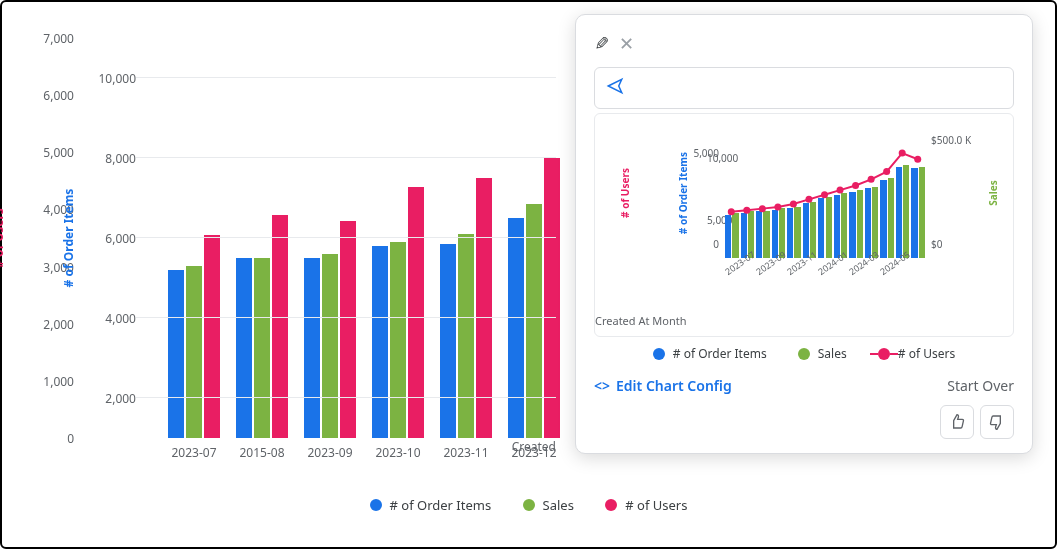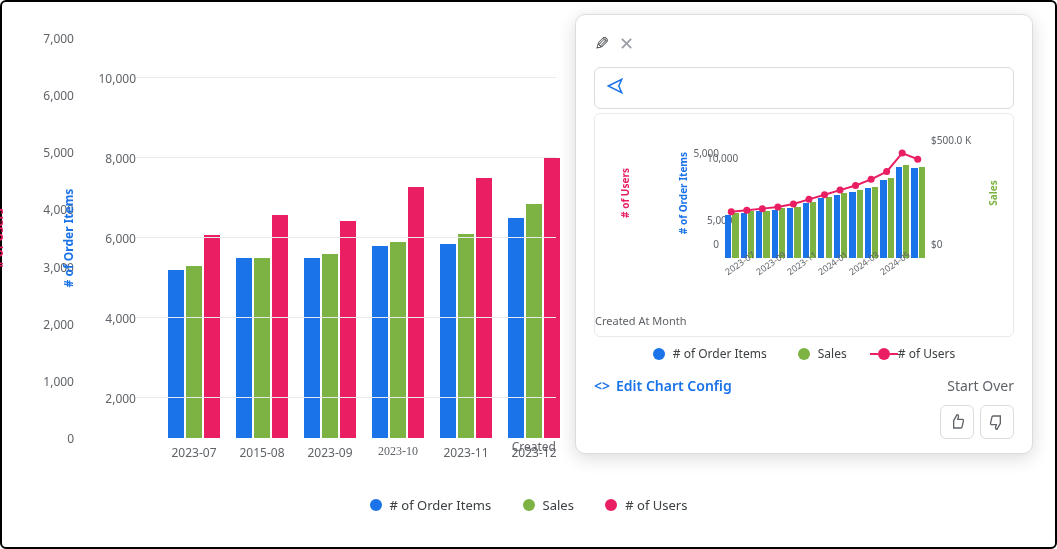--- a/index.html
+++ b/index.html
@@ -105,21 +105,21 @@
         <div class="bar b3" style="left: 396px; height: 280px;"></div>
       </div>
   <div class="grid" style="bottom: 40px;"></div>
       <div class="grid" style="bottom: 120px;"></div>
       <div class="grid" style="bottom: 200px;"></div>
       <div class="grid" style="bottom: 280px;"></div>
       <div class="grid" style="bottom: 360px;"></div>
       <div class="x-tick" style="left: 118px;">2023-07</div>
       <div class="x-tick" style="left: 186px;">2015-08</div>
       <div class="x-tick" style="left: 254px;">2023-09</div>
-      <div class="x-tick" style="left: 322px; font-family: Liberation Serif, serif;">2023-10</div>
+      <div class="x-tick" style="left: 322px;">2023-10</div>
       <div class="x-tick" style="left: 390px;">2023-11</div>
       <div class="x-tick" style="left: 458px;">2023-12</div>
     </div>
   <div class="main-x-title">Created</div>
   <div class="legend">
     <span class="lg-item">
         <span class="dot d1"></span>
         <span># of Order Items</span>
       </span>
     <span class="lg-item">

